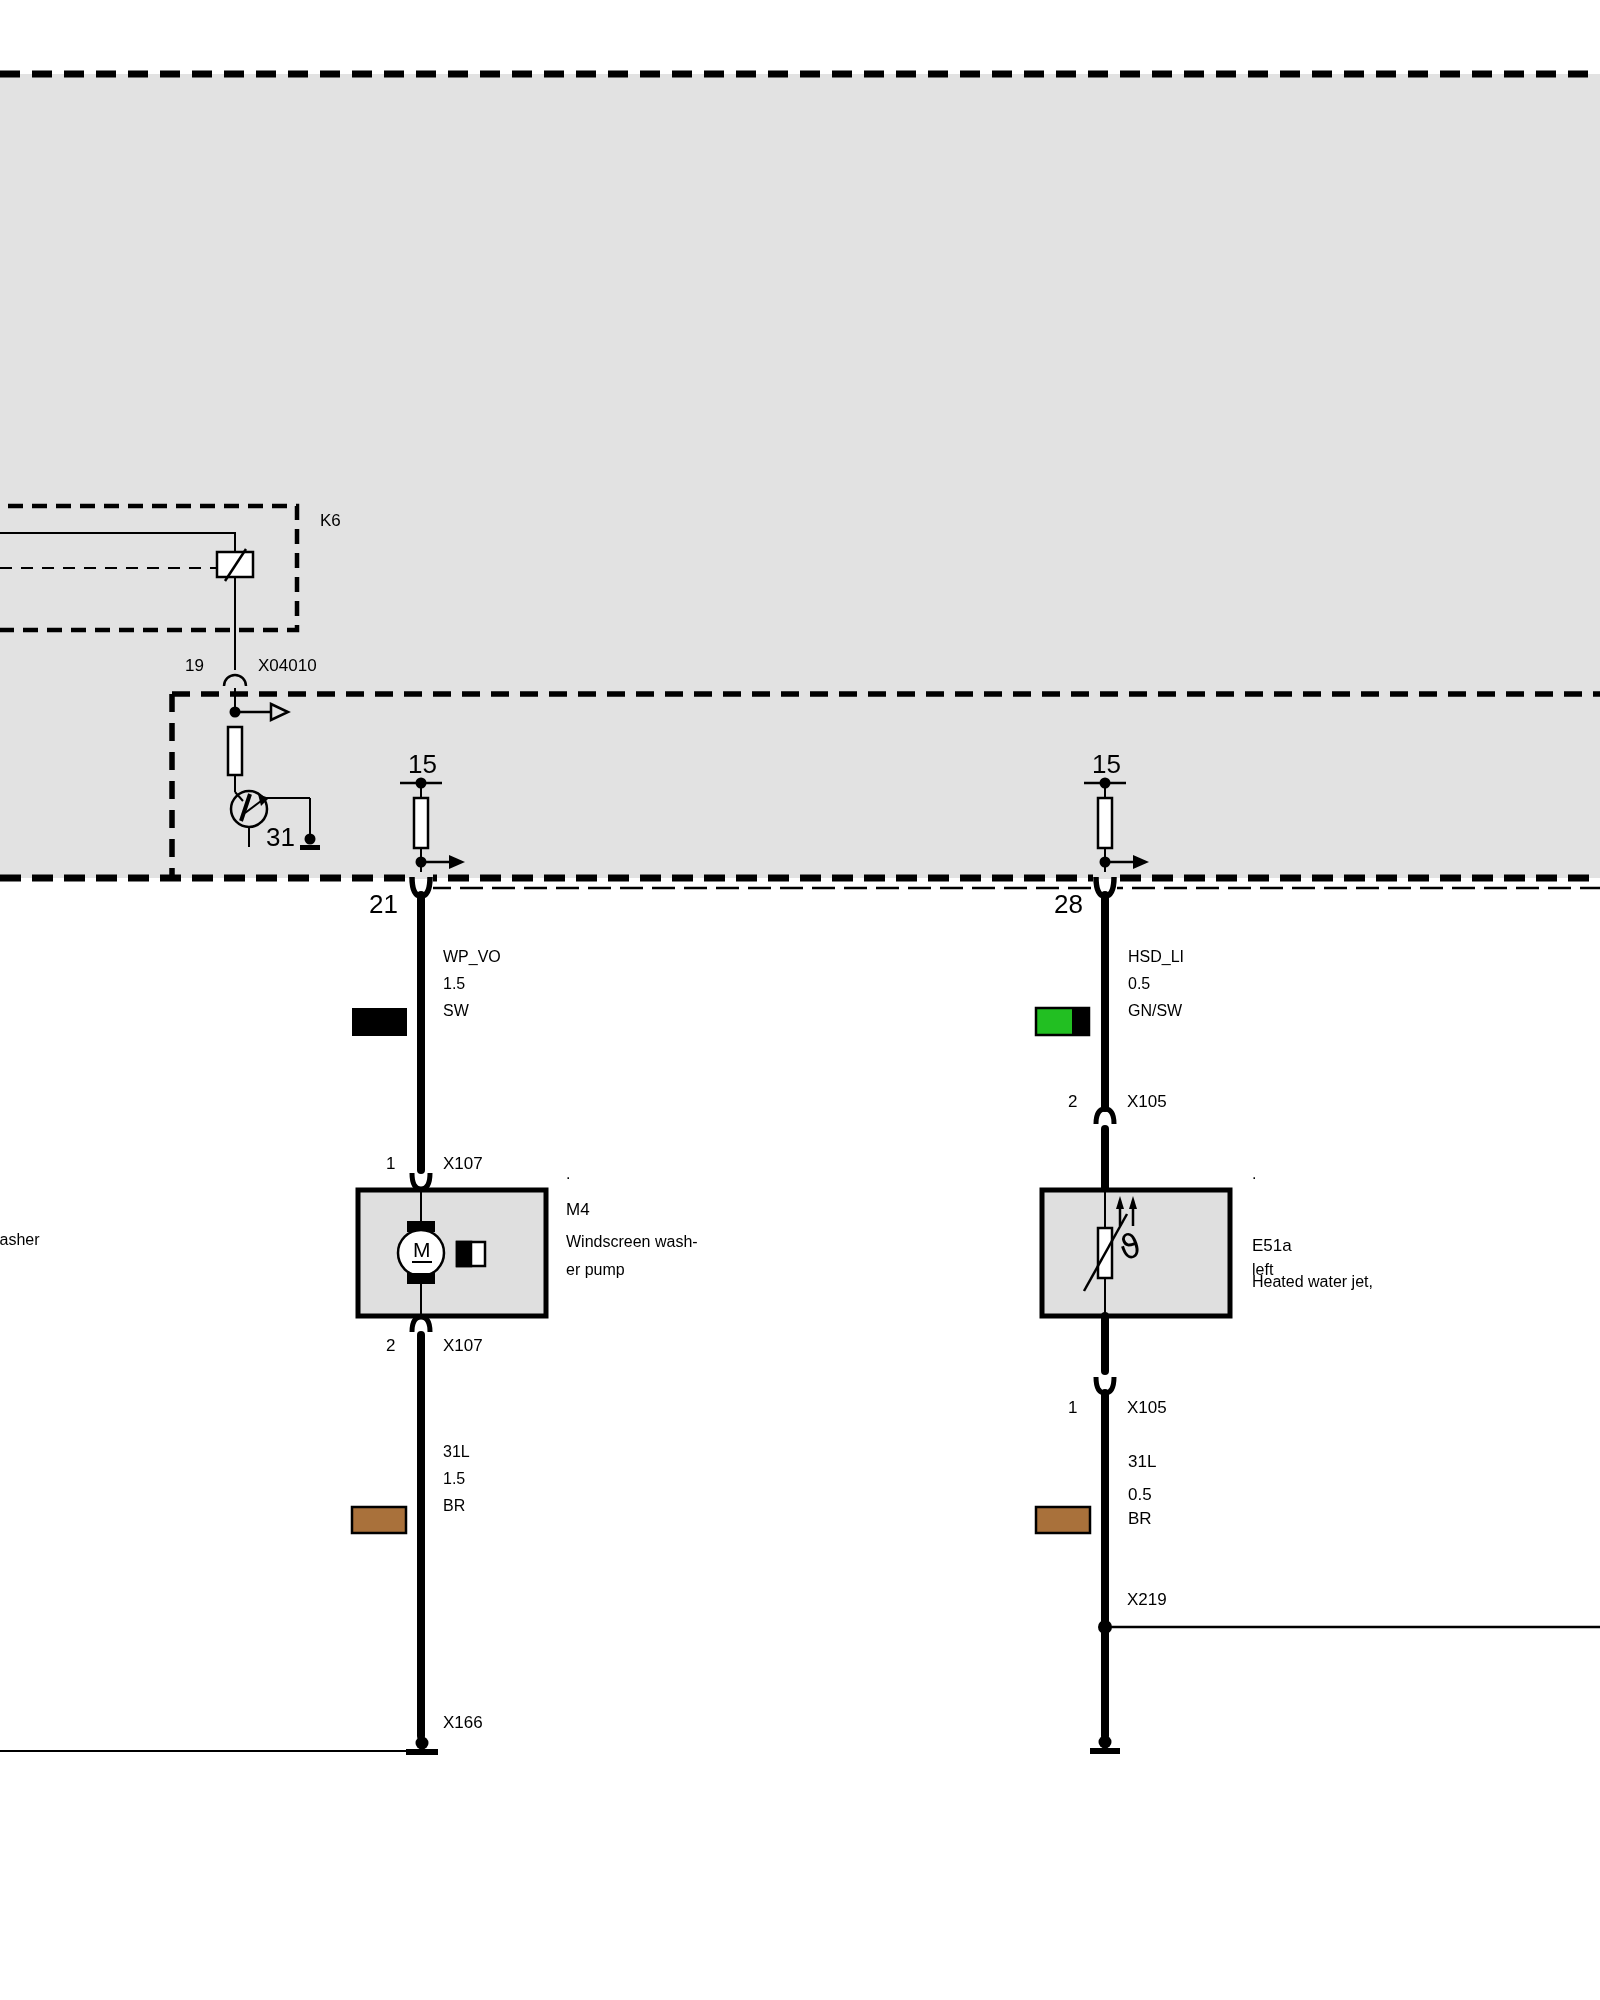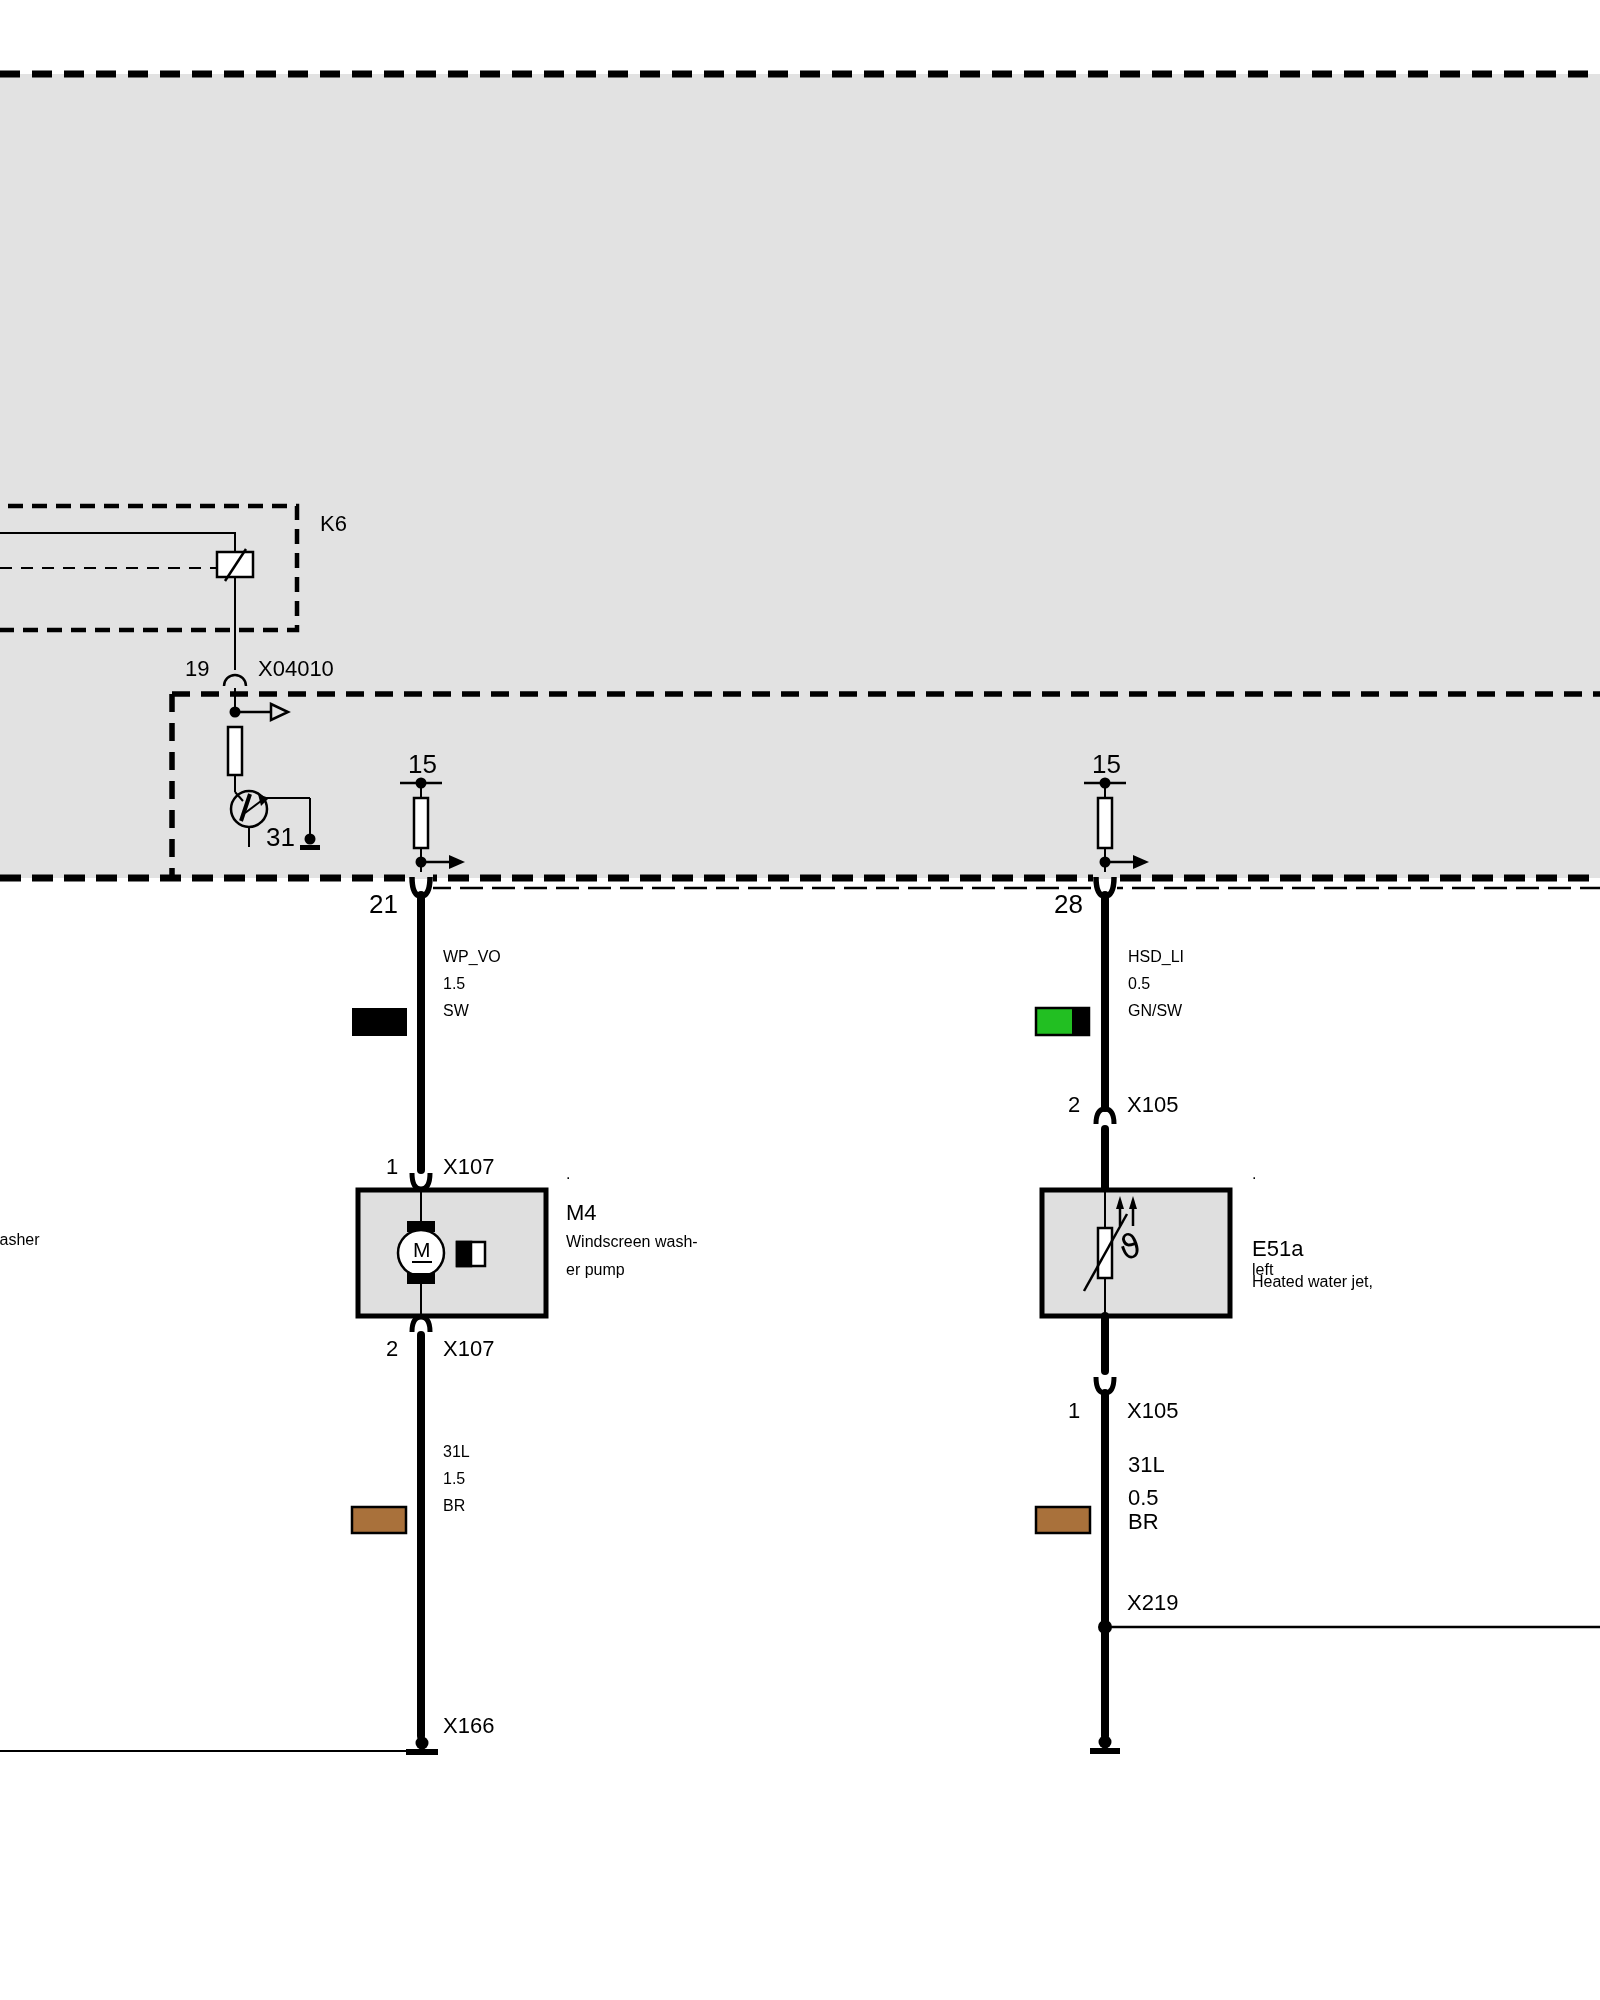--- a/index.html
+++ b/index.html
@@ -4,21 +4,21 @@
 <style>
   html,body{margin:0;padding:0;background:#fff;}
   #page{
     position:relative;width:1600px;height:2000px;background:#ffffff;
     overflow:hidden;font-family:"Liberation Sans","DejaVu Sans",sans-serif;color:#000;
   }
   #diagram-svg{position:absolute;left:0;top:0;}
   .t{position:absolute;white-space:nowrap;line-height:1.05;color:#000;}
   .f26{font-size:26px;}
   .f24{font-size:16px;}
-  .f17{font-size:22px;}
+  .f17{font-size:17px;}
   .motor-letter{
     font-size:21px;border-bottom:2px solid #000;padding:0 1px 1px 1px;line-height:0.95;
   }
   .theta{font-family:"DejaVu Sans",sans-serif;font-size:33px;transform:rotate(-18deg);}
 </style>
 </head>
 <body>
 
 <div id="page">
 

